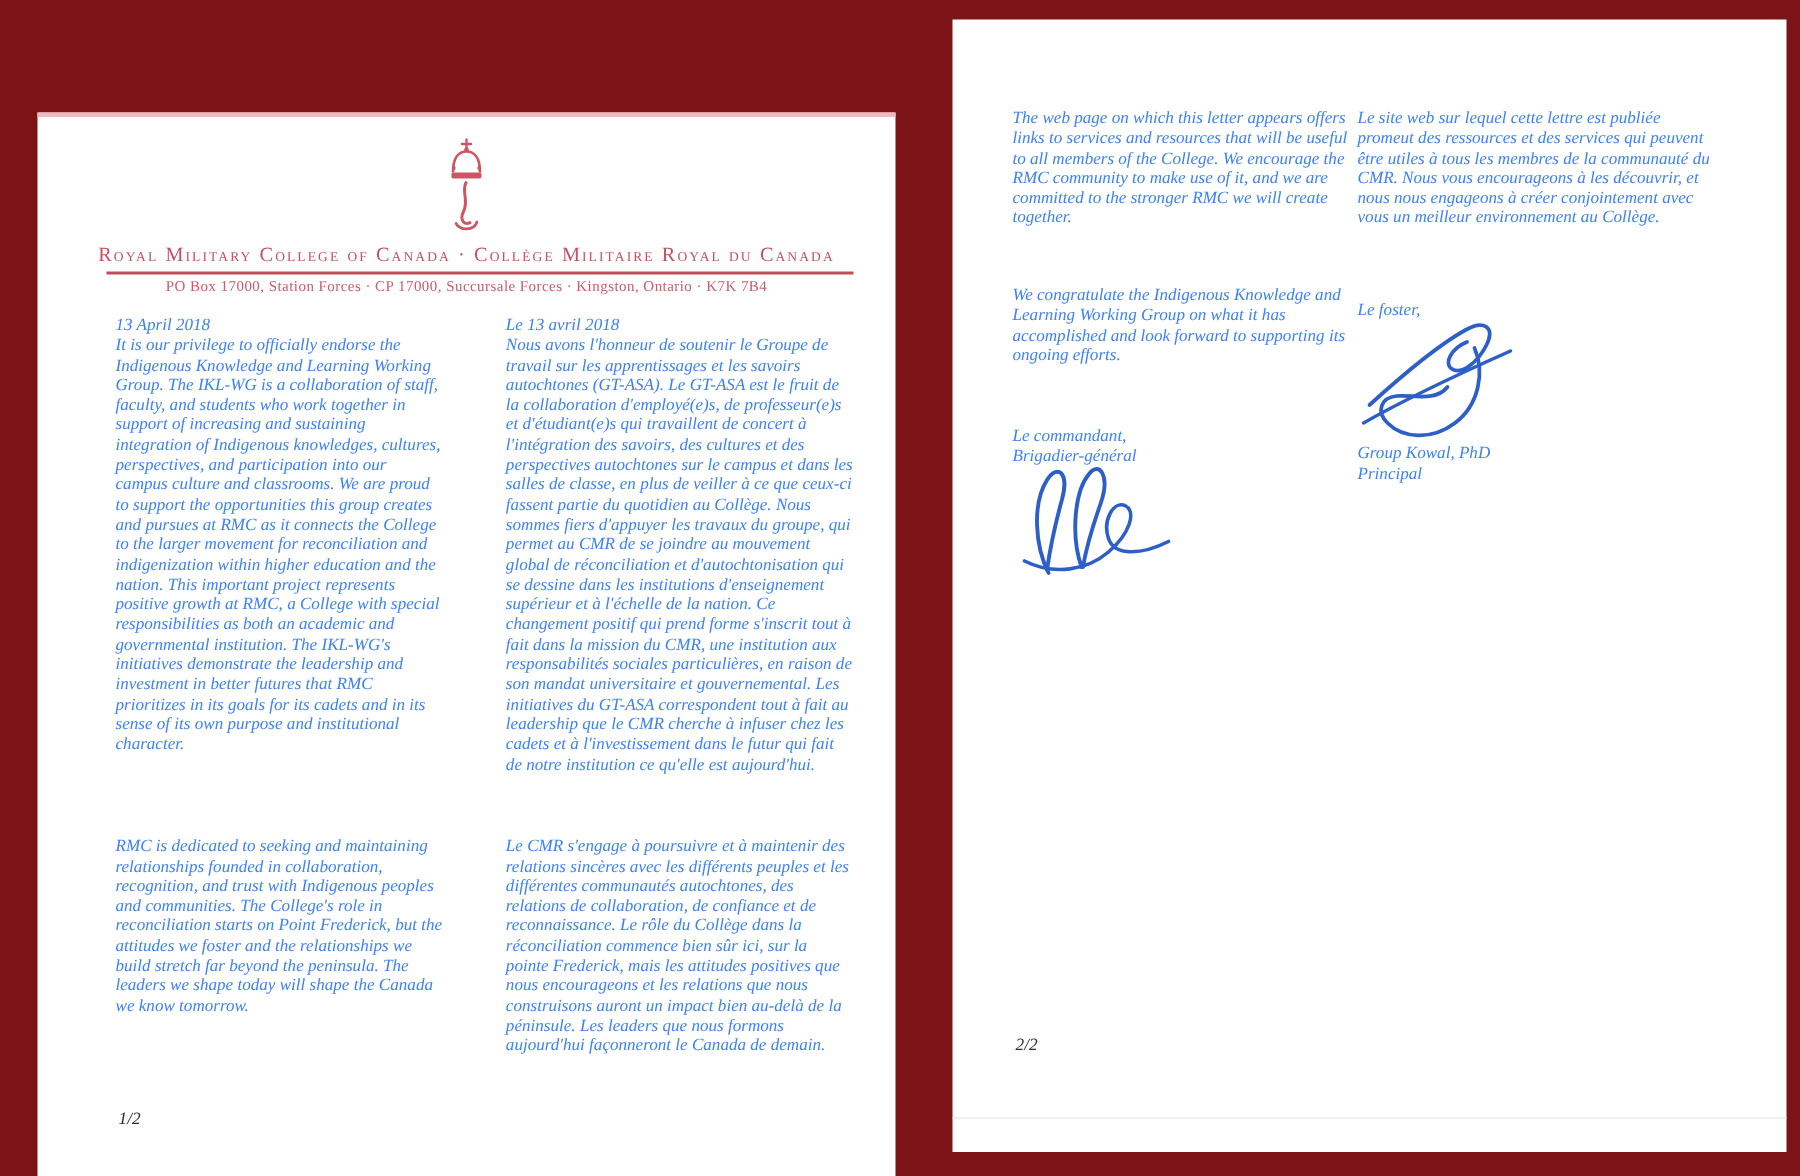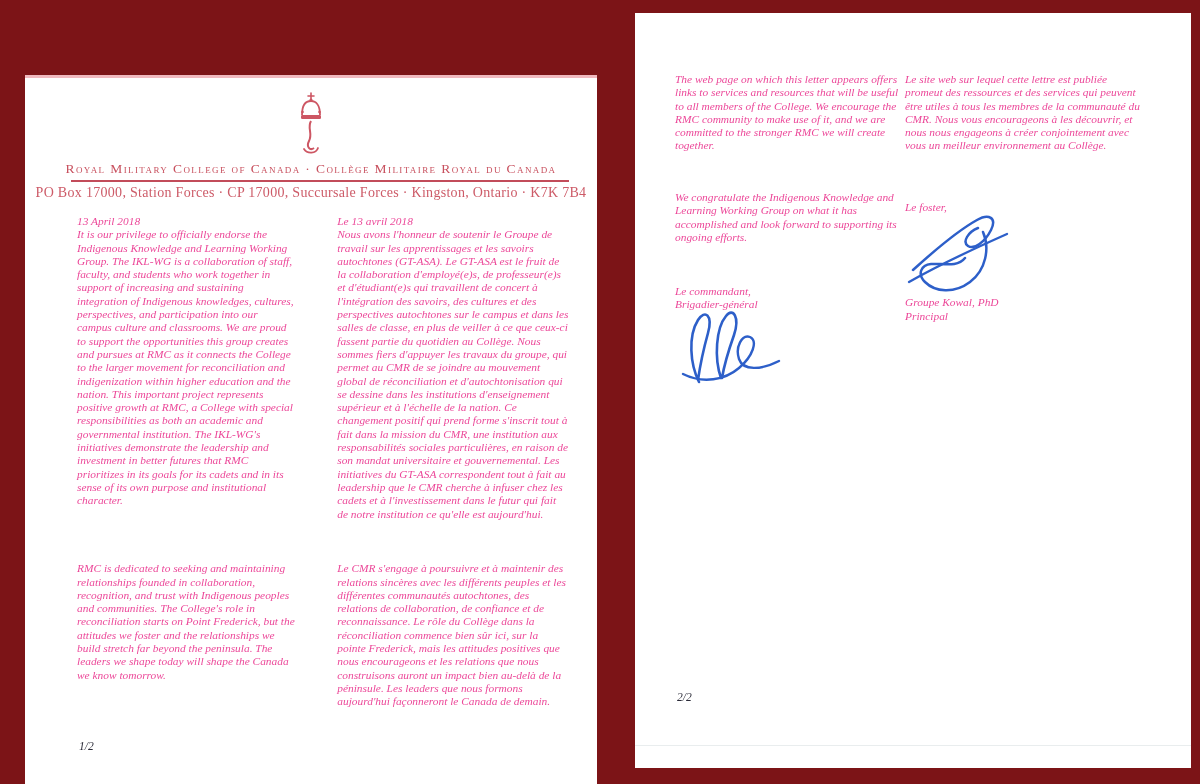--- a/index.html
+++ b/index.html
@@ -32,27 +32,27 @@
     font-size:13.5px;
     color:#c8505e;
     margin-top:2px;
     white-space:nowrap;
   }
   .rule{
     height:2px;background:#c24c5a;
     margin:3px 28px 3px 46px;
   }
   .address{
-    font-size:14px;
+    font-size:10px;
     color:#cd5b68;
     letter-spacing:0.3px;
   }
   
   .cols{display:flex;margin-top:14px;padding:0 28px 0 52px;gap:16px;}
-  .col{font-style:italic;color:#ec4899;}
+  .col{font-style:italic;color:#3b82f6;}
   .col p{margin:0;font-size:11.4px;line-height:13.3px;}
   #page1 .col-en{width:226px;margin-right:26px;}
   #page1 .col-fr{width:240px;}
   .date{margin-bottom:15px;}
   .p1-block1{min-height:334px;}
   
   .p2-cols{display:flex;padding:60px 24px 0 40px;}
   #page2 .col-en{width:225px;margin-right:5px;}
   #page2 .col-fr{width:242px;}
   .p2-en-para1{min-height:118px;}
@@ -146,21 +146,21 @@
       </div>
       <div class="closing">
         <div>Le foster,</div>
       </div>
       <svg class="sig" width="135" height="88" viewBox="0 0 135 88" fill="none">
         <path d="M8 62 C30 42 54 22 72 12 C84 5 92 10 86 22 C80 34 69 42 63 38 C57 34 63 24 73 20" stroke="#2d5fc9" stroke-width="2.5" stroke-linecap="round"></path>
         <path d="M78 24 C85 40 81 62 65 74 C49 86 30 84 20 74 C12 66 16 57 26 56 C37 55 52 60 60 50" stroke="#2d5fc9" stroke-width="2.5" stroke-linecap="round"></path>
         <path d="M4 74 C32 58 66 42 102 26" stroke="#2d5fc9" stroke-width="2.3" stroke-linecap="round"></path>
       </svg>
       <div class="name-block">
-        <div>Groupe Kowal, PhD</div>
+        <div>Group Kowal, PhD</div>
         <div>Principal</div>
       </div>
     </div>
   </div>
 
   <div class="pagenum">2/2</div>
   <div class="scan-line" style="top:732px;"></div>
 </div>
 
 </body></html>

